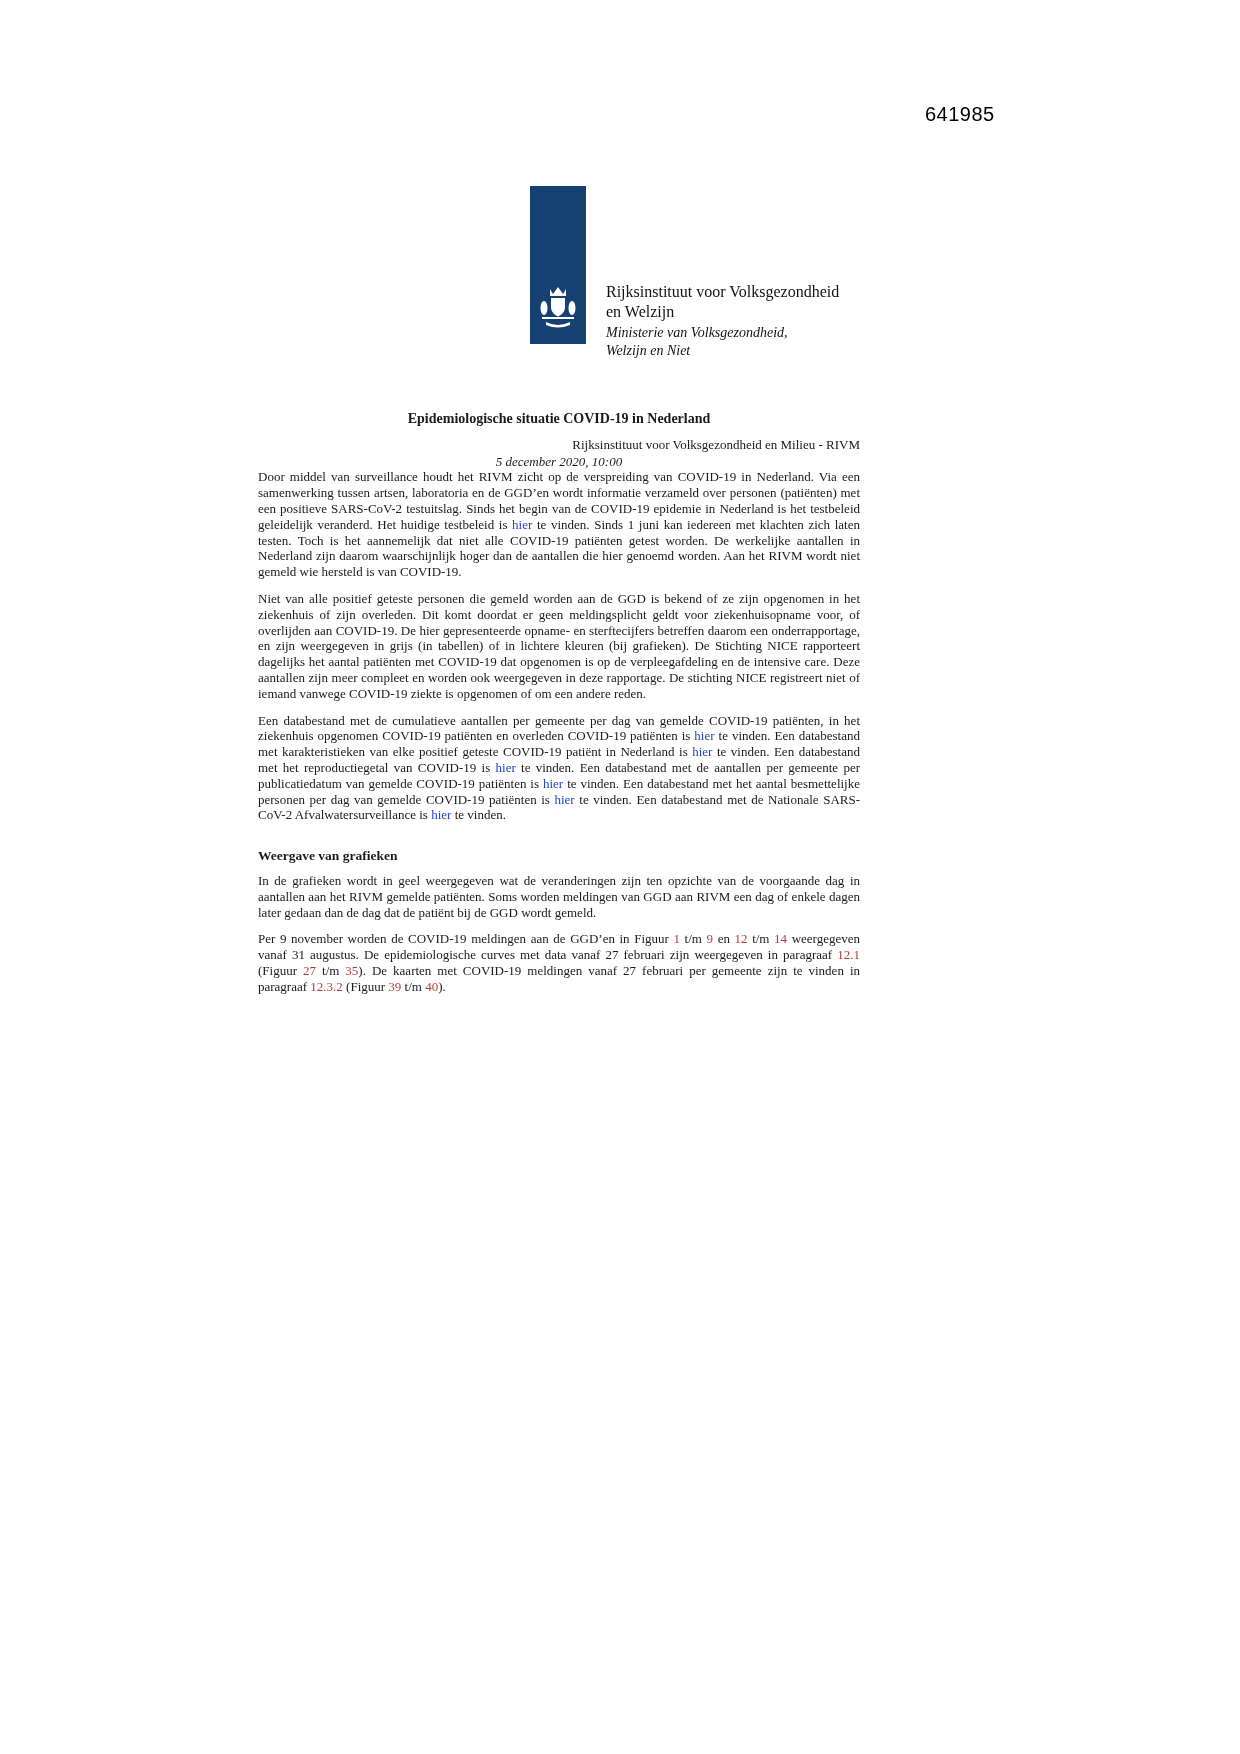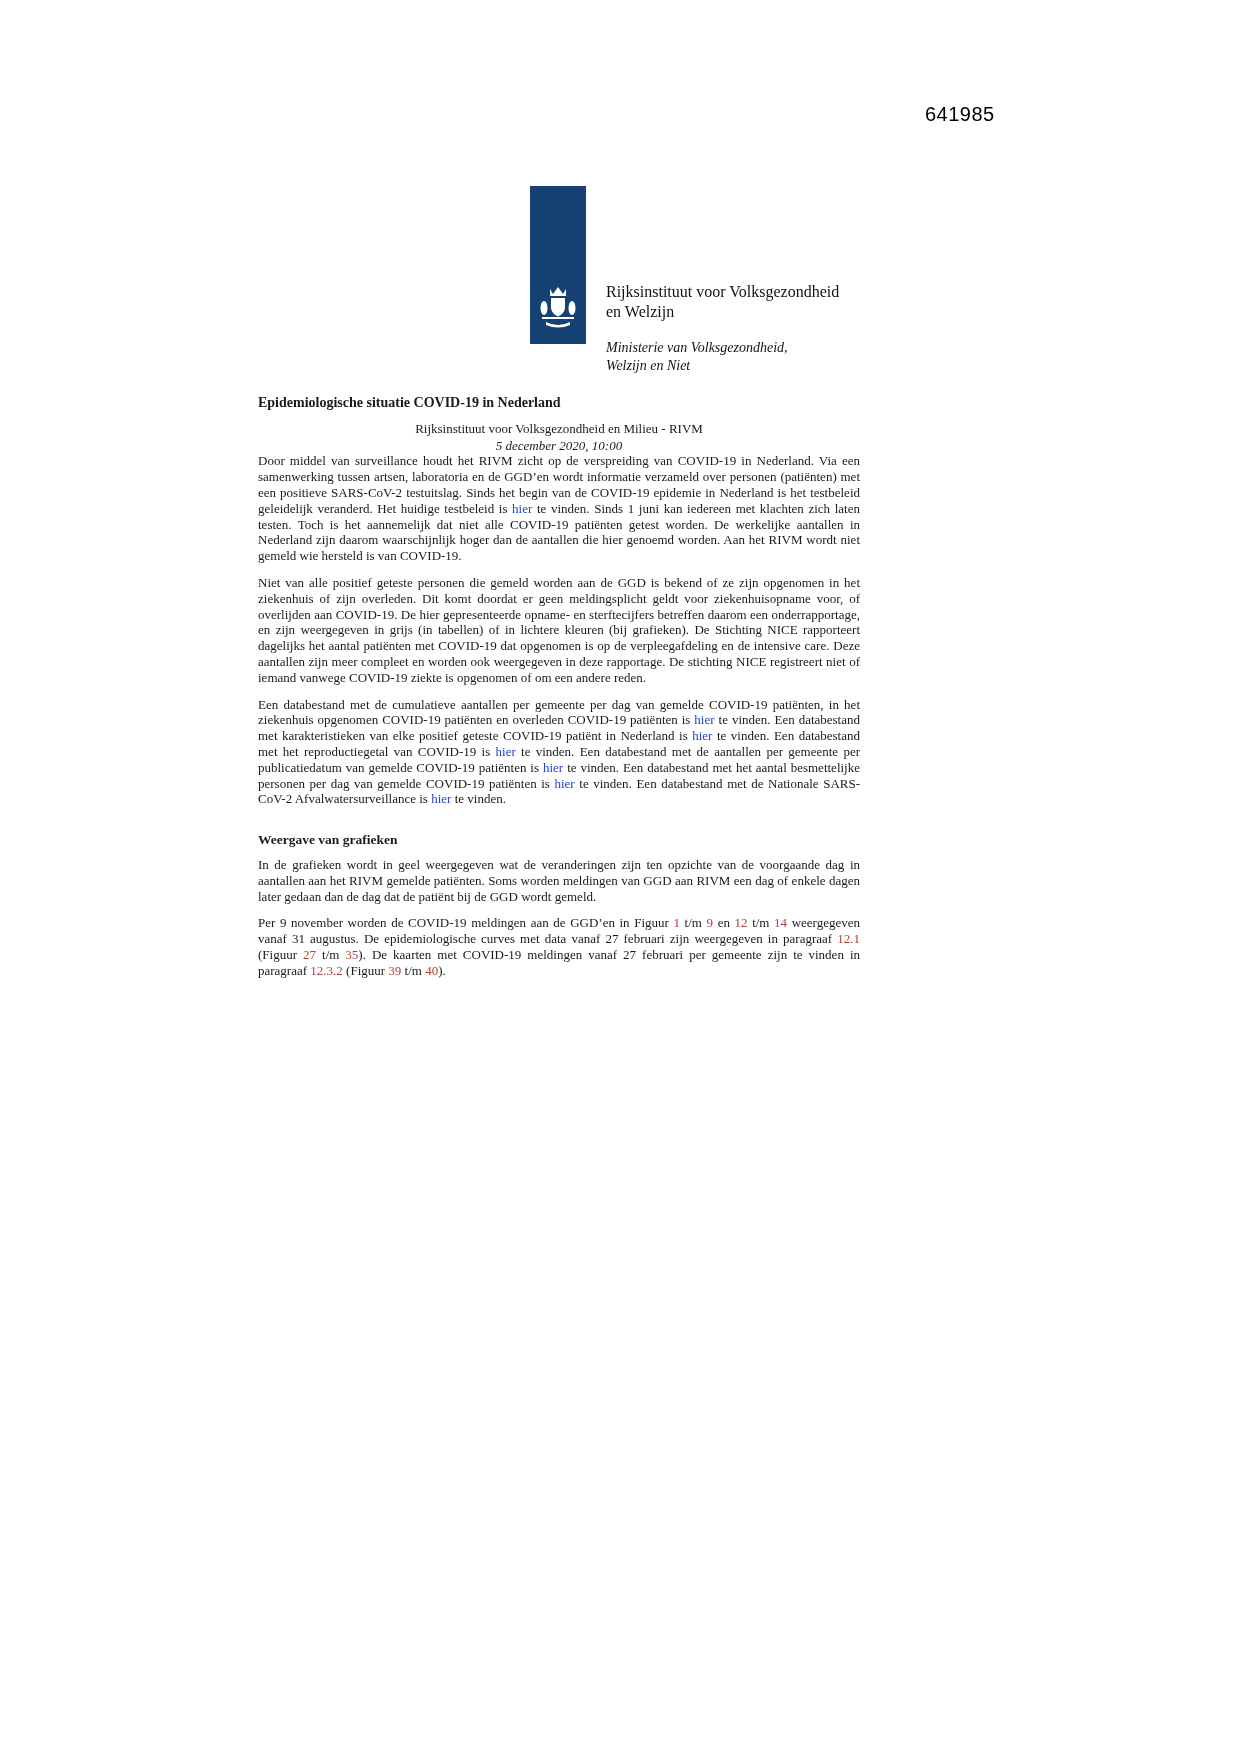--- a/index.html
+++ b/index.html
@@ -40,42 +40,42 @@
     margin-left: 9px;
     padding-top: 96px;
     white-space: nowrap;
   }
   .org-name {
     font-size: 16px;
     line-height: 20px;
     color: #121212;
   }
   .ministry {
-    margin-top: 17px;
+    margin-top: 2px;
     font-size: 14px;
     line-height: 18px;
     font-style: italic;
     color: #121212;
   }
   
   .content {
     position: absolute;
     left: 258px; top: 395px;
     width: 602px;
     font-size: 13px;
     line-height: 15.8px;
     text-align: justify;
   }
   .doc-title {
     font-size: 14px;
     font-weight: bold;
-    margin: 0 0 10px 0;
-    text-align: left;
+    margin: 16px 0 10px 0;
+    text-align: center;
   }
-  .doc-subtitle { margin: 0; text-align: center; }
+  .doc-subtitle { margin: 0; text-align: right; }
   .doc-date { margin: 1px 0 0 0; font-style: italic; text-align: center; }
   .section-heading {
     font-size: 13.5px;
     font-weight: bold;
     margin: 25px 0 9px 0;
     text-align: left;
   }
   p.para { margin: 0 0 11px 0; }
   a.inline-link {
     color: var(--link-color, #2244cc);

